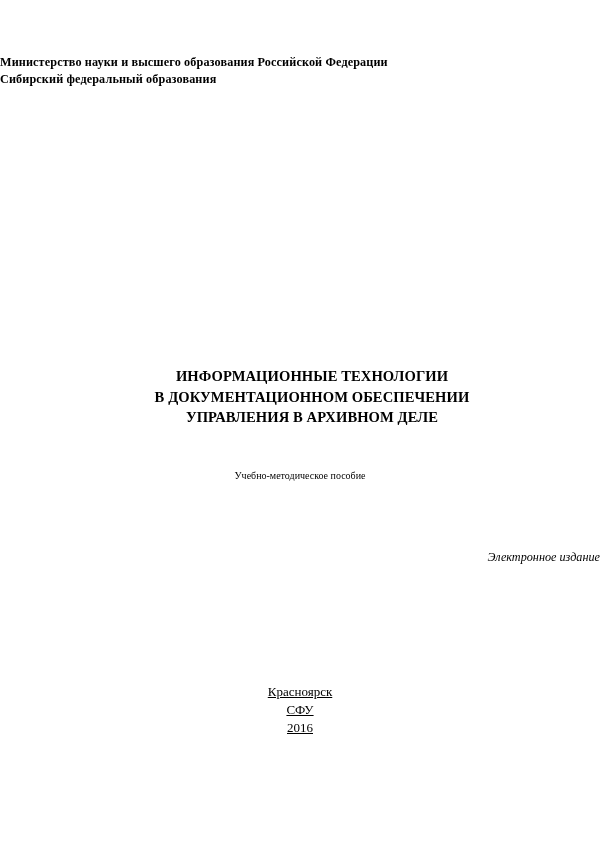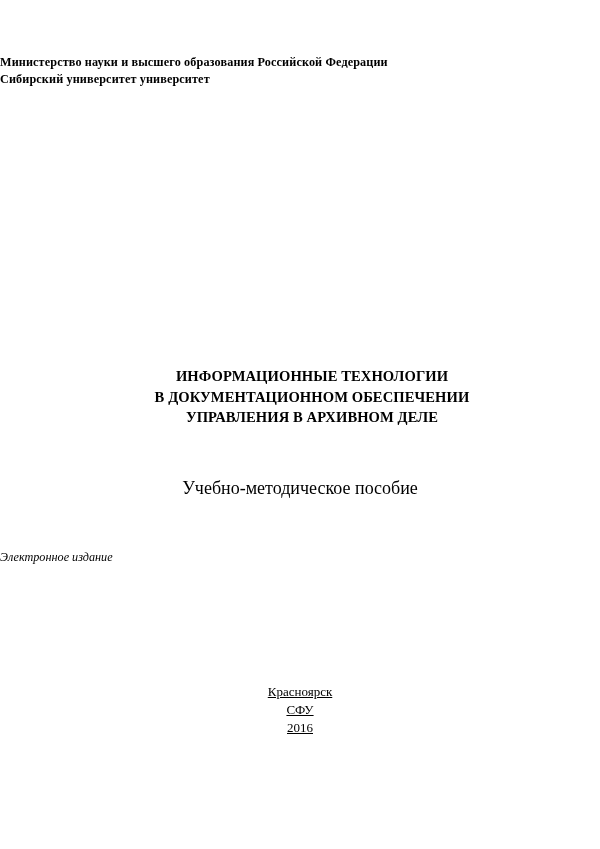--- a/index.html
+++ b/index.html
@@ -48,29 +48,28 @@
     letter-spacing: 0.005em;
   }
   .subtitle-block {
     position: absolute;
     top: 470px;
     left: 0;
     width: 600px;
     text-align: center;
   }
   .subtitle {
-    font-size: 18px;
-    margin-top: 8px;
+    font-size: 10px;
   }
   .edition-block {
     position: absolute;
     top: 550px;
     left: 0;
     width: 600px;
-    text-align: left;
+    text-align: right;
   }
   .edition {
     font-size: 12.2px;
     font-style: italic;
   }
   .imprint-block {
     position: absolute;
     top: 683px;
     left: 0;
     width: 600px;
@@ -82,21 +81,21 @@
     font-size: 13px;
   }
 </style>
 </head>
 <body>
 
 <div class="page">
 
   <div class="publisher-block">
     <div class="publisher-line">Министерство науки и высшего образования Российской Федерации</div>
-    <div class="publisher-line">Сибирский университет университет</div>
+    <div class="publisher-line">Сибирский федеральный образования</div>
   </div>
 
   <div class="title-block">
     <div class="title-line">ИНФОРМАЦИОННЫЕ ТЕХНОЛОГИИ</div>
     <div class="title-line">В ДОКУМЕНТАЦИОННОМ ОБЕСПЕЧЕНИИ</div>
     <div class="title-line">УПРАВЛЕНИЯ В АРХИВНОМ ДЕЛЕ</div>
   </div>
 
   <div class="subtitle-block">
     <div class="subtitle">Учебно-методическое пособие</div>

